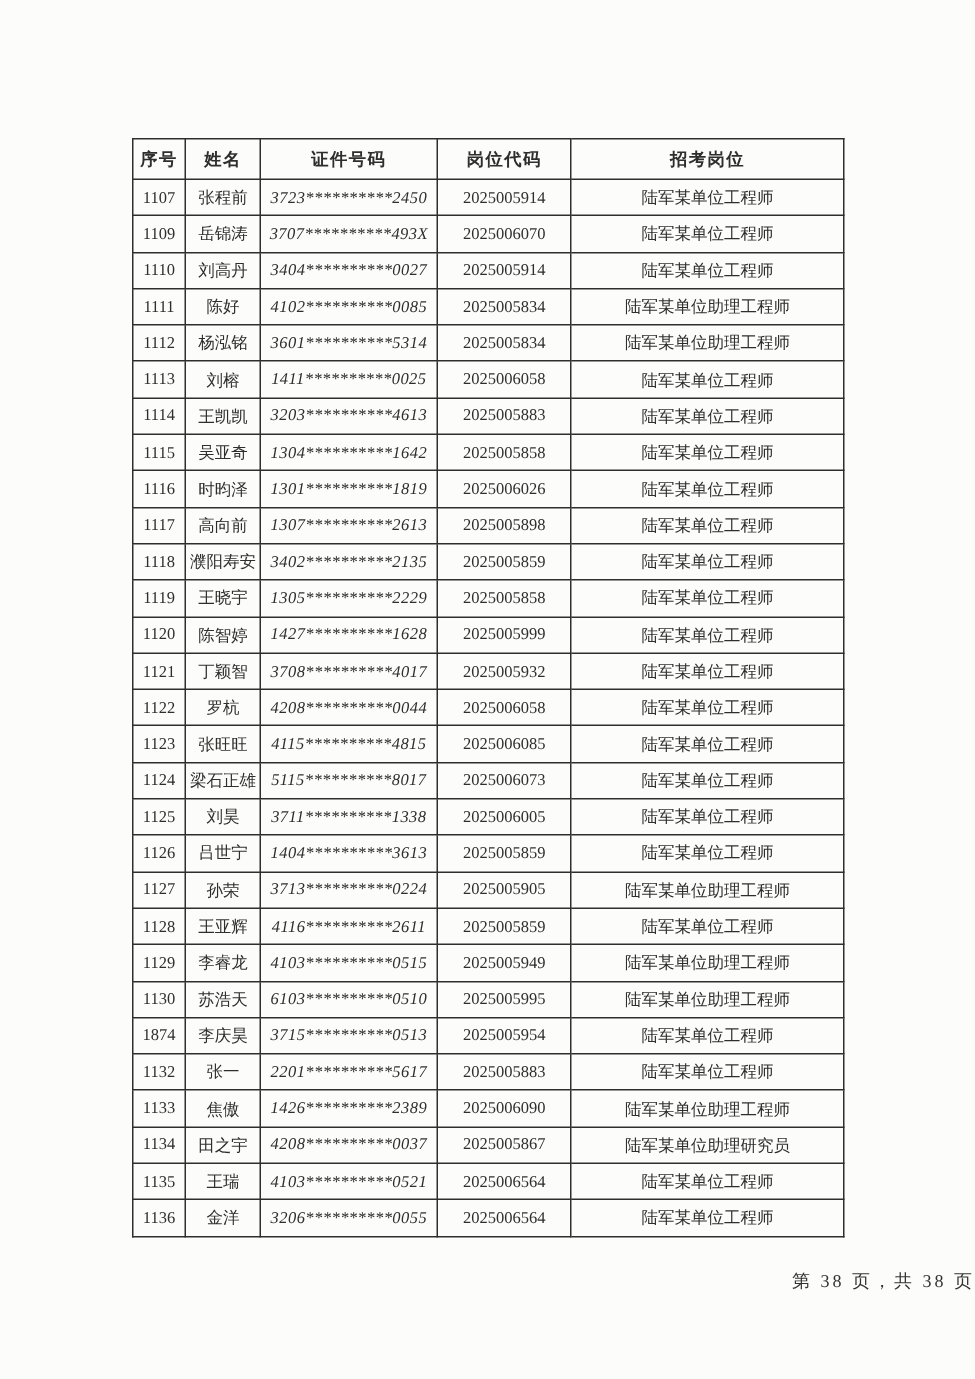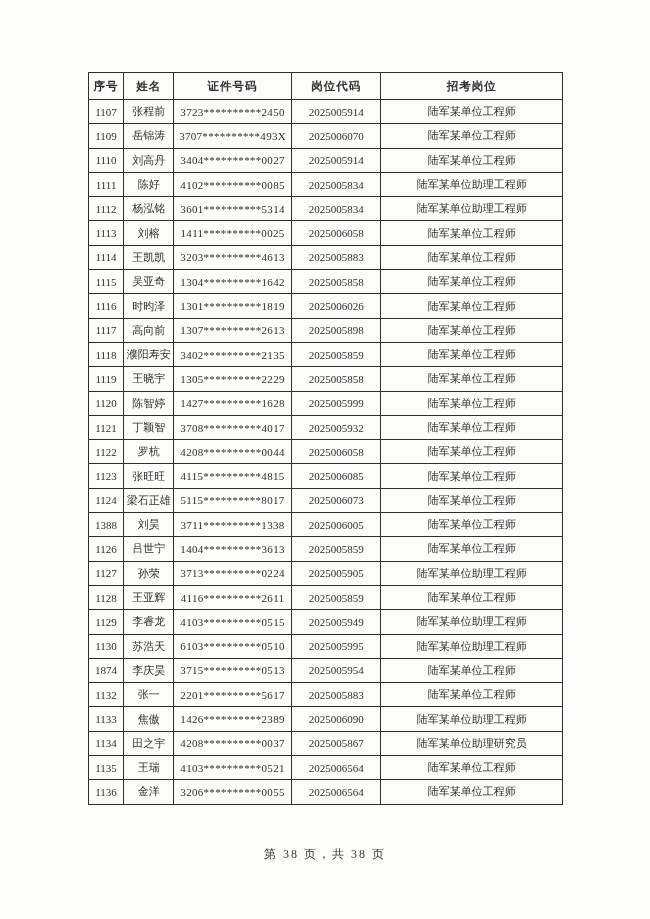--- a/index.html
+++ b/index.html
@@ -16,21 +16,21 @@
     overflow: hidden;
   }
   .page {
     position: relative;
     width: 650px;
     height: 919px;
   }
   table.roster {
     position: absolute;
     left: 88px;
-    top: 72px;
+    top: 92px;
     width: 475px;
     border-collapse: collapse;
     table-layout: fixed;
     font-size: 11px;
   }
   col.c-serial   { width: 7.4%; }
   col.c-name     { width: 10.6%; }
   col.c-id       { width: 24.8%; }
   col.c-code     { width: 18.9%; }
   col.c-title    { width: 38.3%; }
@@ -49,31 +49,32 @@
     font-size: 11.5px;
     font-weight: bold;
     letter-spacing: 1px;
   }
   table.roster td {
     height: 23.3px;
     font-weight: normal;
   }
   td.cell-id {
     letter-spacing: 0.3px;
+    font-style: italic;
   }
   td.cell-title {
     text-align: left;
     padding-left: 2px;
   }
   .footer {
     position: absolute;
     left: 0;
     top: 846px;
     width: 100%;
-    text-align: center;
+    text-align: right;
     font-size: 12px;
     letter-spacing: 2px;
     color: #333;
   }
 </style>
 </head>
 <body>
 
 <div class="page">
 
@@ -208,21 +209,21 @@
           <td class="cell-title">陆军某单位工程师</td>
         </tr>
         <tr>
           <td class="cell-serial">1124</td>
           <td class="cell-name">梁石正雄</td>
           <td class="cell-id">5115**********8017</td>
           <td class="cell-code">2025006073</td>
           <td class="cell-title">陆军某单位工程师</td>
         </tr>
         <tr>
-          <td class="cell-serial">1388</td>
+          <td class="cell-serial">1125</td>
           <td class="cell-name">刘昊</td>
           <td class="cell-id">3711**********1338</td>
           <td class="cell-code">2025006005</td>
           <td class="cell-title">陆军某单位工程师</td>
         </tr>
         <tr>
           <td class="cell-serial">1126</td>
           <td class="cell-name">吕世宁</td>
           <td class="cell-id">1404**********3613</td>
           <td class="cell-code">2025005859</td>

